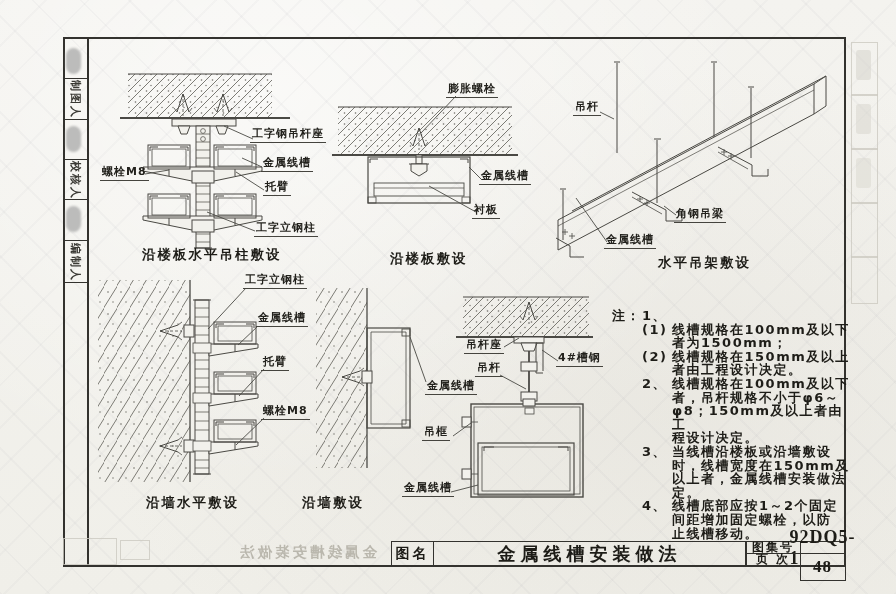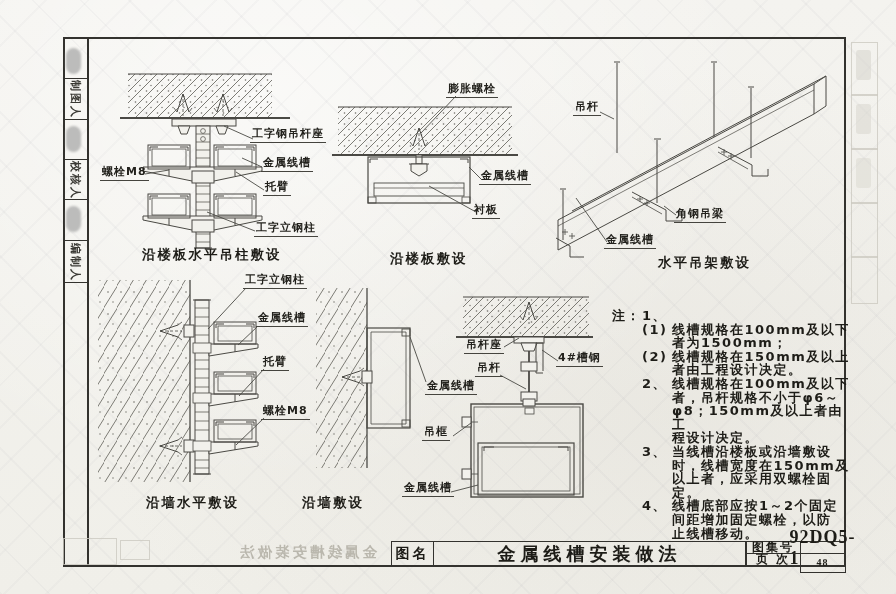--- a/index.html
+++ b/index.html
@@ -276,21 +276,21 @@
         <div class="note-no">2、</div>
         <div class="note-txt">线槽规格在100mm及以下
 者，吊杆规格不小于φ6～
 φ8；150mm及以上者由工
 程设计决定。</div>
       </div>
       <div class="note-row">
         <div class="note-no">3、</div>
         <div class="note-txt">当线槽沿楼板或沿墙敷设
 时，线槽宽度在150mm及
-以上者，应采用双螺栓固
+以上者，金属线槽安装做法
 定。</div>
       </div>
       <div class="note-row">
         <div class="note-no">4、</div>
         <div class="note-txt">线槽底部应按1～2个固定
 间距增加固定螺栓，以防
 止线槽移动。</div>
       </div>
     </div>
   </div>
@@ -303,21 +303,21 @@
   </div>
   <div class="tb tb-sm" style="left:745px;top:541px;width:56px;height:13px;">
     <span>图集号</span>
   </div>
   <div class="tb tb-sm serifnum" style="left:799.5px;top:541px;width:46px;height:13px;font-size:18px;">
     <span>92DQ5-1</span>
   </div>
   <div class="tb tb-sm" style="left:745px;top:552.8px;width:56px;height:13.5px;">
     <span>页 次</span>
   </div>
-  <div class="tb tb-sm serifnum" style="left:799.5px;top:552.8px;width:46px;height:20px;font-size:10px;">
+  <div class="tb tb-sm serifnum" style="left:799.5px;top:552.8px;width:46px;height:28px;font-size:17px;">
     <span>48</span>
   </div>
 
   <div class="bleed mirror" style="left:237px;top:543px;">金属线槽安装做法</div>
   <div class="bleed bbox" style="left:63px;top:538px;width:52px;height:25px;"></div>
   <div class="bleed bbox" style="left:120px;top:540px;width:28px;height:18px;"></div>
   <div class="bleed bbox" style="left:851px;top:42px;width:25px;height:52px;"></div>
   <div class="bleed bbox" style="left:851px;top:94px;width:25px;height:54px;"></div>
   <div class="bleed bbox" style="left:851px;top:148px;width:25px;height:54px;"></div>
   <div class="bleed bbox" style="left:851px;top:202px;width:25px;height:54px;"></div>

